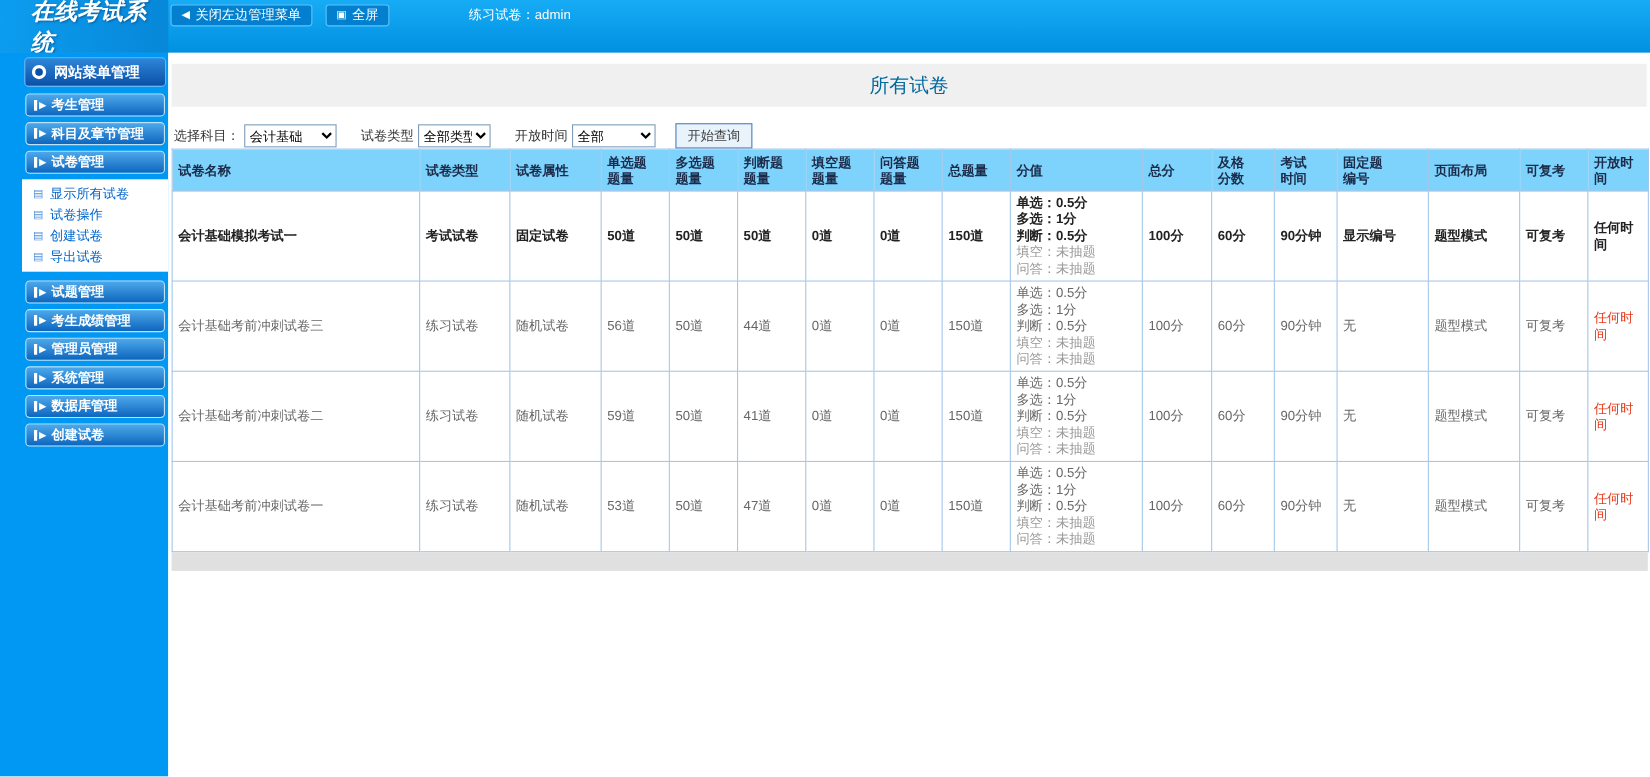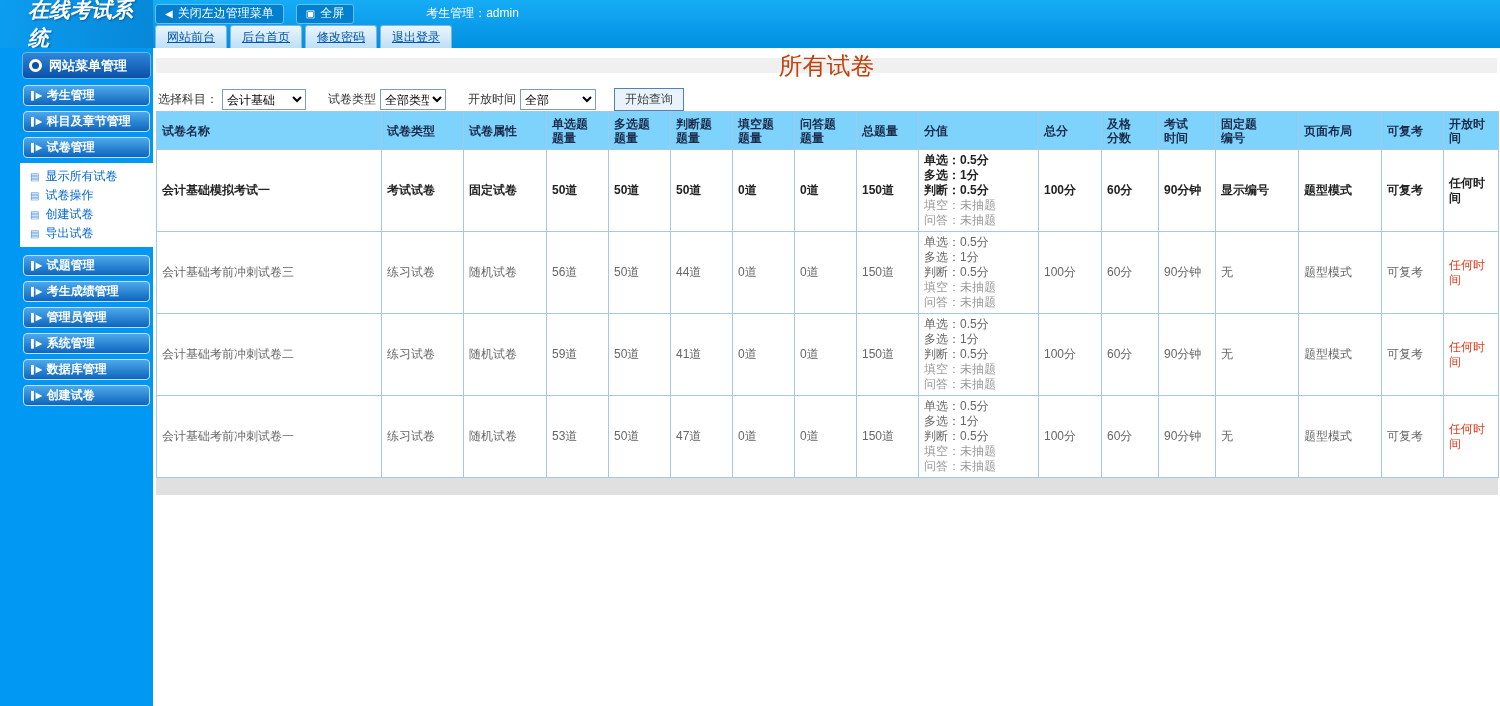--- a/index.html
+++ b/index.html
@@ -35,22 +35,22 @@
   .menu-item { margin:5px 3px; height:21px; display:flex; align-items:center; gap:6px; padding:0 7px;
                background:linear-gradient(#4da8ea,#0d66be); border:1px solid #bfe2fa; border-radius:4px;
                color:#fff; font-weight:bold; font-size:12px; cursor:pointer; }
   .menu-icon { font-size:8px; line-height:1; letter-spacing:-1px; }
   .submenu { background:#fff; margin:4px 0 8px; padding:4px 0; }
   .sub-item { height:19px; display:flex; align-items:center; gap:6px; padding:0 10px;
               color:#0066cc; cursor:pointer; }
   .sub-icon { color:#4a90d9; font-size:10px; line-height:1; }
 
   .main { flex:1; background:#fff; padding:0 3px; overflow:hidden; }
-  .title-bar { margin-top:10px; height:15px; background:#f0f0f0; display:flex;
-               align-items:center; justify-content:center; color:#c2410c; font-size:24px; }
+  .title-bar { margin-top:10px; height:39px; background:#f0f0f0; display:flex;
+               align-items:center; justify-content:center; color:#0369a1; font-size:18px; }
 
   
   .filters { margin:15px 0 0 2px; display:flex; align-items:center; color:#333; }
   .filters label { margin-right:4px; }
   .filters .grp { margin-left:22px; display:flex; align-items:center; }
   .filters .grp:first-child { margin-left:0; }
   select { height:21px; border:1px solid #7f9db9; background:#fff; font-size:12px; font-family:inherit; }
   .sel-subject { width:84px; } .sel-type { width:66px; } .sel-time { width:76px; }
   .query-btn { margin-left:18px; height:23px; padding:0 10px; background:#e8f3fc;
                border:1px solid #4f81bd; color:#404040; font-size:12px; cursor:pointer; font-family:inherit; }
@@ -77,28 +77,22 @@
   <div class="topbar-right">
     <div class="tb-row1">
       <button class="tb-btn">
         <span class="tb-ico">◀</span>
         <span>关闭左边管理菜单</span>
       </button>
       <button class="tb-btn">
         <span class="tb-ico">▣</span>
         <span>全屏</span>
       </button>
-      <span class="admin">考生管理：admin</span>
+      <span class="admin">练习试卷：admin</span>
     </div>
-    <div class="tb-row2">
-        <button class="tab">网站前台</button>
-        <button class="tab">后台首页</button>
-        <button class="tab">修改密码</button>
-        <button class="tab">退出登录</button>
-      </div>
   </div>
 </header>
 
 <div class="layout">
   <aside class="sidebar">
     <div class="sidebar-title">
       <span class="circle-icon"></span>
       <span>网站菜单管理</span>
     </div>
     <nav>

